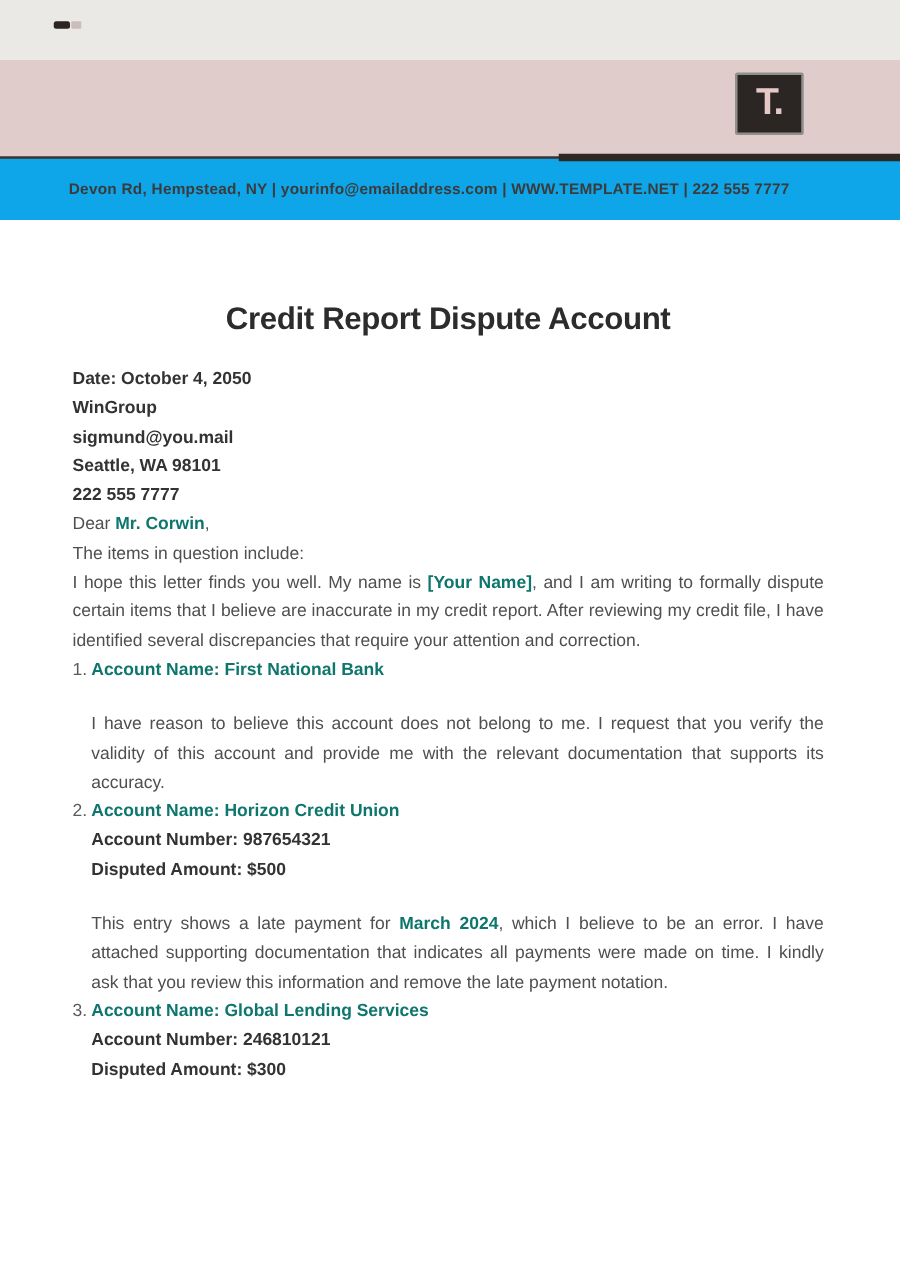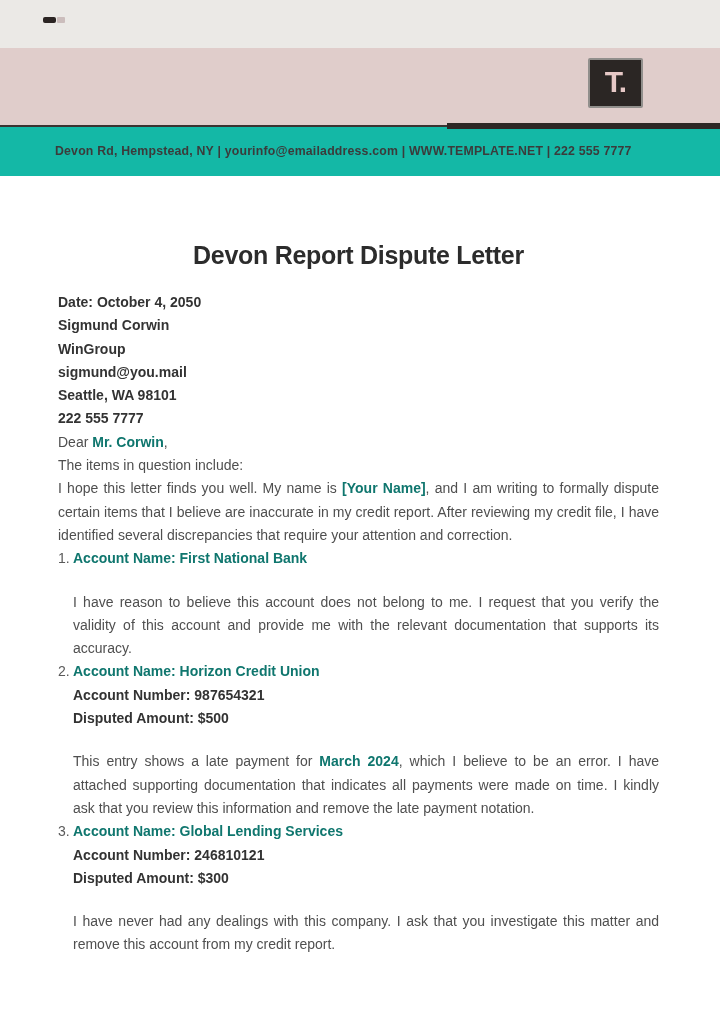--- a/index.html
+++ b/index.html
@@ -27,21 +27,21 @@
   .t-logo span {
     color: #e6c8c6; font-size: 30px; font-weight: 800; line-height: 1;
     letter-spacing: -1px; transform: translateY(-1px);
   }
 
   .rule { position: relative; height: 0; z-index: 2; }
   .rule-thin  { position: absolute; left: 0; right: 0; top: -1px; height: 2px; background: #3b3331; }
   .rule-thick { position: absolute; left: 447px; right: 0; top: -3px; height: 6px; background: #2e2825; }
 
   .contactbar {
-    height: 50px; background: #14b8a6;
+    height: 50px; background: #0ea5e9;
     display: flex; align-items: center;
     padding-left: 55px;
   }
   .contactbar span {
     font-size: 12.3px; font-weight: 600; color: #3b3b3b; letter-spacing: 0.2px;
   }
 
   
   .letter {
     padding: 0 61px 0 58px;
@@ -89,24 +89,23 @@
       <span class="rule-thin"></span>
       <span class="rule-thick"></span>
     </div>
 
     <div class="contactbar">
       <span>Devon Rd, Hempstead, NY | yourinfo@emailaddress.com | WWW.TEMPLATE.NET | 222 555 7777</span>
     </div>
   </header>
 
   <main class="letter">
-    <h1 class="title">Devon Report Dispute Letter</h1>
+    <h1 class="title">Credit Report Dispute Account</h1>
 
     <p class="meta">Date: October 4, 2050</p>
-    <p class="meta">Sigmund Corwin</p>
     <p class="meta">WinGroup</p>
     <p class="meta">sigmund@you.mail</p>
     <p class="meta">Seattle, WA 98101</p>
     <p class="meta">222 555 7777</p>
 
     <p class="salutation"><span>Dear </span><b>Mr. Corwin</b><span>,</span></p>
 
     <p class="para">The items in question include:</p>
 
     <p class="para justify"><span>I hope this letter finds you well. My name is </span><b>[Your Name]</b><span>, and I am writing to formally dispute certain items that I believe are inaccurate in my credit report. After reviewing my credit file, I have identified several discrepancies that require your attention and correction.</span></p>
@@ -120,17 +119,16 @@
       <div class="item-line"><span class="num">2.</span><b>Account Name: Horizon Credit Union</b></div>
       <div class="item-line cont">Account Number: 987654321</div>
       <div class="item-line cont">Disputed Amount: $500</div>
       <p class="note justify"><span>This entry shows a late payment for </span><b>March 2024</b><span>, which I believe to be an error. I have attached supporting documentation that indicates all payments were made on time. I kindly ask that you review this information and remove the late payment notation.</span></p>
     </div>
 
     <div class="item">
       <div class="item-line"><span class="num">3.</span><b>Account Name: Global Lending Services</b></div>
       <div class="item-line cont">Account Number: 246810121</div>
       <div class="item-line cont">Disputed Amount: $300</div>
-      <p class="note justify"><span>I have never had any dealings with this company. I ask that you investigate this matter and remove this account from my credit report.</span><b></b><span></span></p>
     </div>
   </main>
 
 </div>
 
 </body></html>

